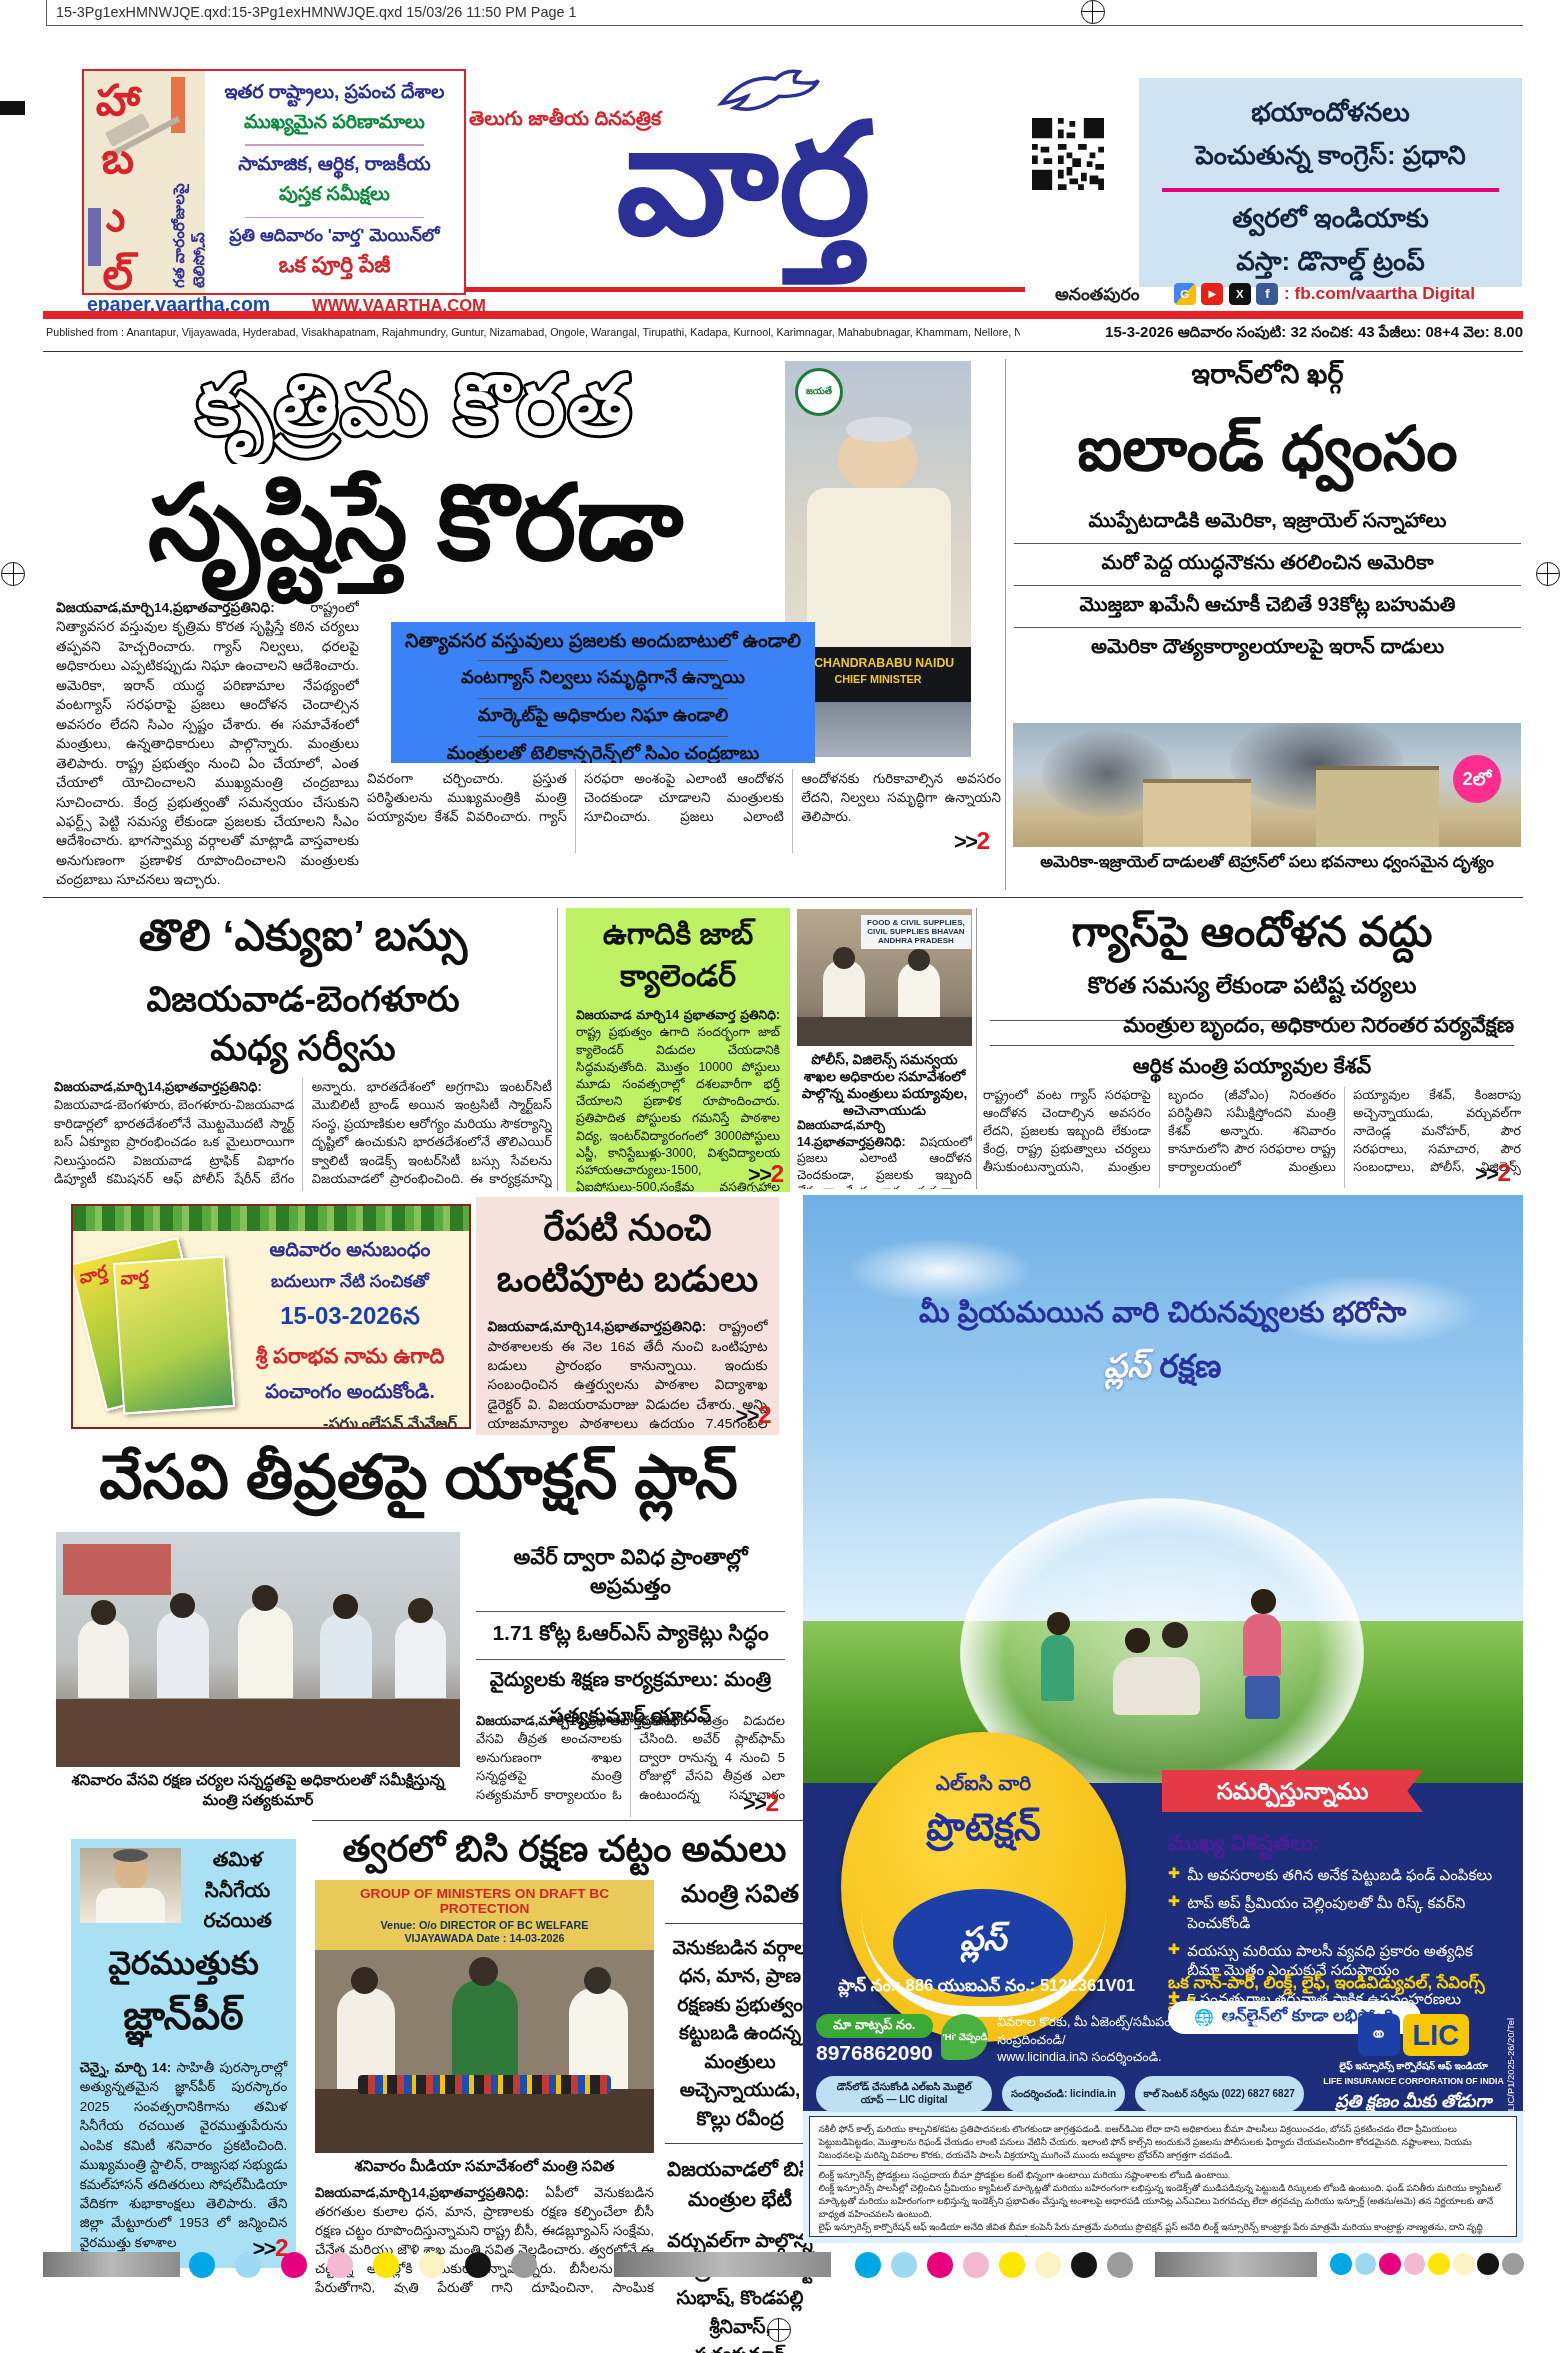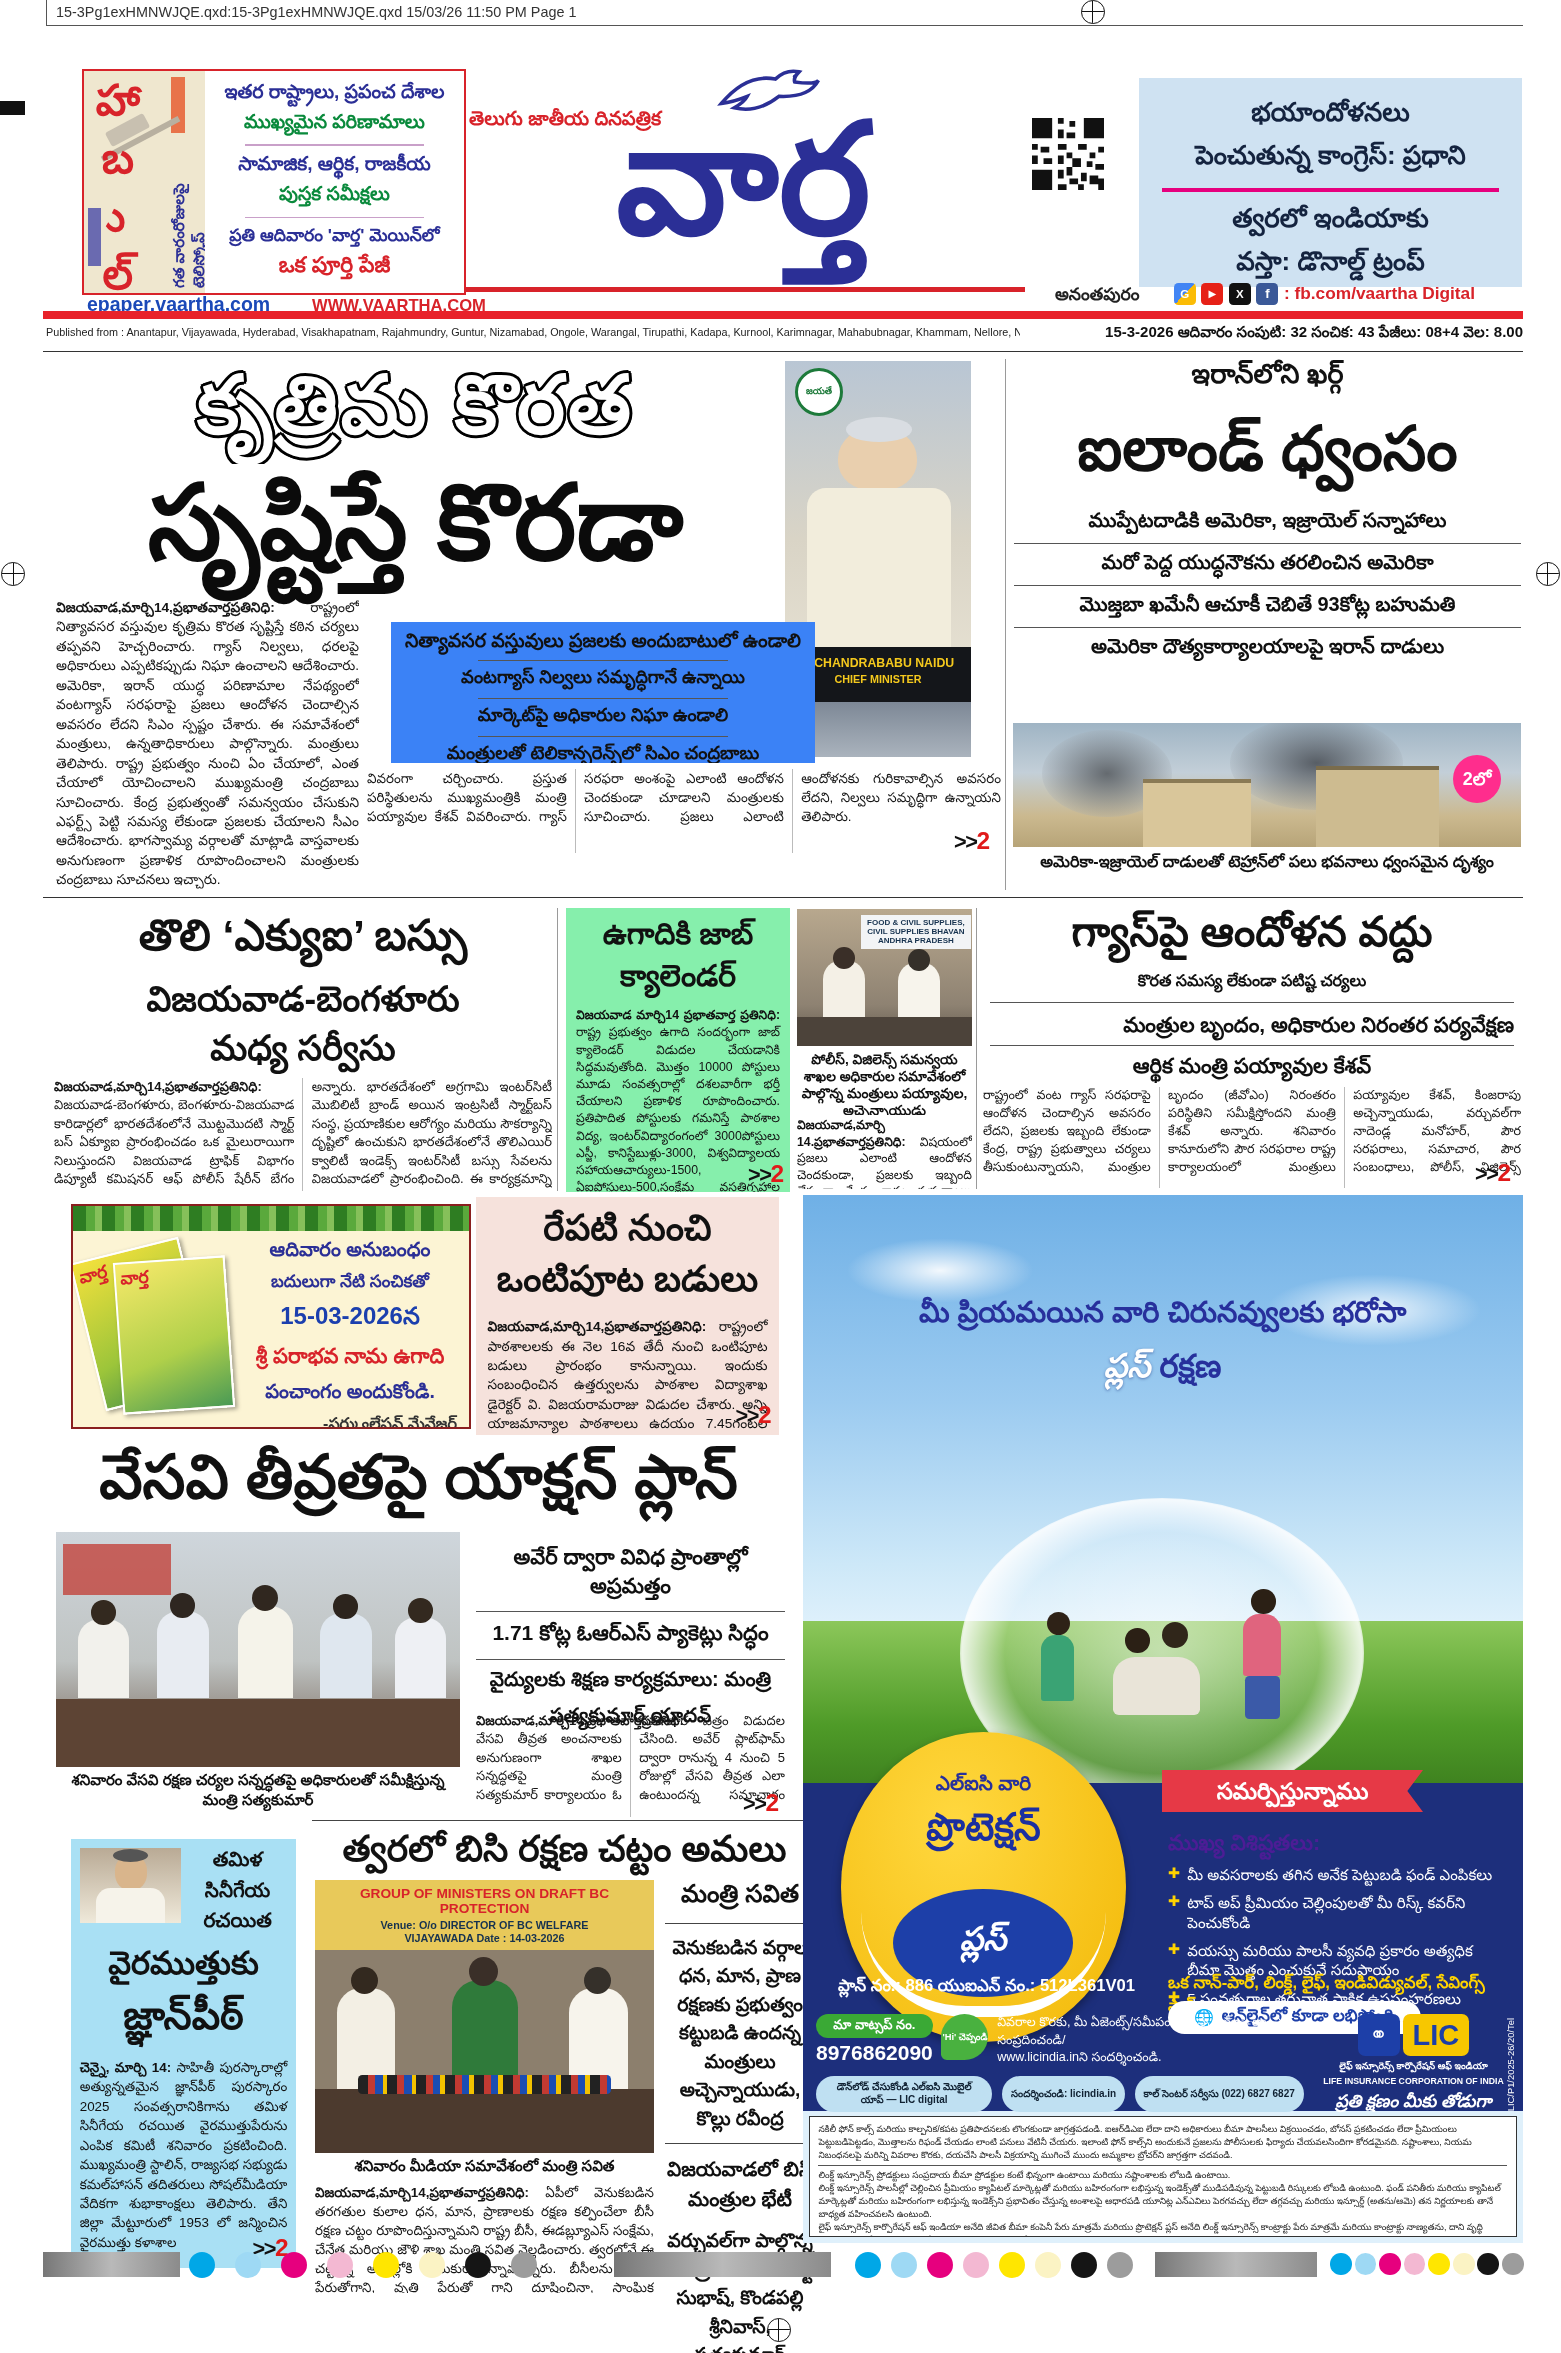--- a/index.html
+++ b/index.html
@@ -166,21 +166,21 @@
 
   <div class="abs c clip" style="left:54px;top:911px;width:498px;height:66px;font-size:43px;font-weight:900;">తొలి ‘ఎక్యుఐ’ బస్సు</div>
   <div class="abs c clip" style="left:54px;top:979px;width:498px;height:46px;font-size:35px;font-weight:700;">విజయవాడ-బెంగళూరు</div>
   <div class="abs c clip" style="left:54px;top:1028px;width:498px;height:46px;font-size:35px;font-weight:700;">మధ్య సర్వీసు</div>
   <div class="abs body-txt jst cols2 clip" style="left:54px;top:1078px;width:498px;height:113px;font-size:13px;">
     <span class="lead-in">విజయవాడ,మార్చి14,ప్రభాతవార్తప్రతినిధి:</span>
     <span>విజయవాడ-బెంగళూరు, బెంగళూరు-విజయవాడ కారిడార్లలో భారతదేశంలోనే మొట్టమొదటి స్మార్ట్ బస్ ఏక్యూఐ ప్రారంభించడం ఒక మైలురాయిగా నిలుస్తుందని విజయవాడ ట్రాఫిక్ విభాగం డిప్యూటీ కమిషనర్ ఆఫ్ పోలీస్ షేరీన్ బేగం అన్నారు. భారతదేశంలో అగ్రగామి ఇంటర్‌సిటీ మొబిలిటీ బ్రాండ్ అయిన ఇంట్రసిటీ స్మార్ట్‌బస్ సంస్థ, ప్రయాణికుల ఆరోగ్యం మరియు సౌకర్యాన్ని దృష్టిలో ఉంచుకుని భారతదేశంలోనే తొలిఎయిర్ క్వాలిటీ ఇండెక్స్ ఇంటర్‌సిటీ బస్సు సేవలను విజయవాడలో ప్రారంభించింది. ఈ కార్యక్రమాన్ని విజయవాడ ట్రాఫిక్ విభాగం డిప్యూటీ కమిషనర్ ప్రారంభించారు.</span>
   </div>
   <div class="abs rule-v" style="left:557px;top:908px;height:283px;"></div>
 
-  <div class="abs clip" style="left:566px;top:908px;width:224px;height:284px;background:#86efac;padding:8.7px 10px;box-sizing:border-box;">
+  <div class="abs clip" style="left:566px;top:908px;width:224px;height:284px;background:#bef264;padding:8.7px 10px;box-sizing:border-box;">
     <div class="c" style="font-size:30px;font-weight:900;">ఉగాదికి జాబ్</div>
     <div class="c" style="font-size:30px;font-weight:900;margin-top:1.4px;">క్యాలెండర్</div>
     <div class="jst" style="font-size:12.3px;line-height:1.4;margin-top:7.2px;">
       <span class="lead-in">విజయవాడ మార్చి14 ప్రభాతవార్త ప్రతినిధి:</span>
       <span>రాష్ట్ర ప్రభుత్వం ఉగాది సందర్భంగా జాబ్ క్యాలెండర్ విడుదల చేయడానికి సిద్ధమవుతోంది. మొత్తం 10000 పోస్టులు మూడు సంవత్సరాల్లో దశలవారీగా భర్తీ చేయాలని ప్రణాళిక రూపొందించారు. ప్రతిపాదిత పోస్టులకు గమనిస్తే పాఠశాల విద్య, ఇంటర్‌విద్యారంగంలో 3000పోస్టులు ఎస్జీ, కానిస్టేబుళ్లు-3000, విశ్వవిద్యాలయ సహాయఆచార్యులు-1500, ఏఐపోస్టులు-500,సంక్షేమ వసతిగృహాల వార్డెన్లు -200,అటవీశాఖ-100, స్టాటిస్టిక్స్</span>
     </div>
     <div class="abs jump" style="right:7.2px;bottom:4.3px;"><span>&gt;&gt;</span><span class="n">2</span></div>
   </div>
 
   <div class="abs clip" style="left:797px;top:909px;width:175px;height:137px;background:linear-gradient(180deg,#b8a88e,#8e8272 70%,#5d564a);">
@@ -196,21 +196,21 @@
     <div class="abs" style="left:0;top:108px;width:175px;height:29px;background:#4c433a;"></div>
   </div>
   <div class="abs c cap clip" style="left:797px;top:1051px;width:175px;height:64px;font-size:13.7px;line-height:1.25;">పోలీస్, విజిలెన్స్  సమన్వయ శాఖల అధికారుల సమావేశంలో పాల్గొన్న మంత్రులు పయ్యావుల, అచ్చెన్నాయుడు</div>
   <div class="abs jst clip" style="left:797px;top:1117px;width:175px;height:72px;font-size:12.3px;line-height:1.35;">
     <span class="lead-in">విజయవాడ,మార్చి 14.ప్రభాతవార్తప్రతినిధి:</span>
     <span>విషయంలో ప్రజలు ఎలాంటి ఆందోళన చెందకుండా, ప్రజలకు ఇబ్బంది లేకుండా కేంద్ర, రాష్ట్ర ప్రభుత్వాలు చర్యలు తీసుకుంటున్నాయని, మంత్రుల బృందం (జీవోఎం) పరిస్థితిని సమీక్షిస్తోందని రాష్ట్ర ఆర్థికశాఖ మంత్రి పయ్యావుల కేశవ్ తెలిపారు.</span>
   </div>
   <div class="abs rule-v" style="left:976px;top:908px;height:281px;"></div>
 
   <div class="abs c clip" style="left:983px;top:908px;width:538px;height:61px;font-size:42px;font-weight:900;">గ్యాస్‌పై  ఆందోళన వద్దు</div>
-  <div class="abs c subline clip" style="left:990px;top:972px;width:524px;font-size:16px;padding-bottom:8px;border-bottom:1.4px solid #555;">కొరత సమస్య లేకుండా పటిష్ట చర్యలు</div>
+  <div class="abs c subline clip" style="left:990px;top:972px;width:524px;font-size:23px;padding-bottom:16px;border-bottom:1.4px solid #555;">కొరత సమస్య లేకుండా పటిష్ట చర్యలు</div>
   <div class="abs c subline clip" style="left:990px;top:1013px;width:524px;font-size:21px;padding-bottom:3px;border-bottom:1.4px solid #555;text-align:right;">మంత్రుల బృందం, అధికారుల నిరంతర పర్యవేక్షణ</div>
   <div class="abs c subline clip" style="left:990px;top:1054px;width:524px;font-size:21px;">ఆర్థిక మంత్రి పయ్యావుల కేశవ్</div>
   <div class="abs body-txt jst cols3 clip" style="left:983px;top:1087px;width:538px;height:101px;font-size:12.6px;">రాష్ట్రంలో వంట గ్యాస్ సరఫరాపై ఆందోళన చెందాల్సిన అవసరం లేదని, ప్రజలకు ఇబ్బంది లేకుండా కేంద్ర, రాష్ట్ర ప్రభుత్వాలు చర్యలు తీసుకుంటున్నాయని, మంత్రుల బృందం (జీవోఎం) నిరంతరం పరిస్థితిని సమీక్షిస్తోందని మంత్రి కేశవ్ అన్నారు. శనివారం కానూరులోని పౌర సరఫరాల రాష్ట్ర కార్యాలయంలో మంత్రులు పయ్యావుల కేశవ్, కింజరాపు అచ్చెన్నాయుడు, వర్చువల్‌గా నాదెండ్ల మనోహర్, పౌర సరఫరాలు, సమాచార, పౌర సంబంధాలు, పోలీస్, విజిలెన్స్ తదితర సమన్వయ శాఖల అధికారులతోపాటు ఐవోసీఎల్, బీపీసీఎల్, హెచ్‌పీసీఎల్ తదితర ఆయిల్ అండ్ గ్యాస్ కంపెనీల ప్రతినిధులతో</div>
   <div class="abs jump" style="left:1475px;top:1159px;"><span>&gt;&gt;</span><span class="n">2</span></div>
 
   <div class="abs clip" style="left:71px;top:1204px;width:396px;height:221px;background:#fcf4d4;border:2.2px solid #8a1f1f;">
     <div class="abs" style="left:0;top:0;width:100%;height:24.5px;background:repeating-linear-gradient(90deg,#2e7d22 0 13px,#5aa93c 13px 21.7px,#86c05a 21.7px 29px);"></div>
     <div class="abs" style="left:13px;top:42px;width:108px;height:148px;background:linear-gradient(160deg,#f5e13c,#9cc53a 60%,#3f8a4a);border:2.9px solid #fff;transform:rotate(-14deg);box-shadow:2.2px 2.2px 4.3px rgba(0,0,0,.35);">
       <div class="red b" style="font-size:17.3px;padding:4.3px;">వార్త</div>
     </div>

